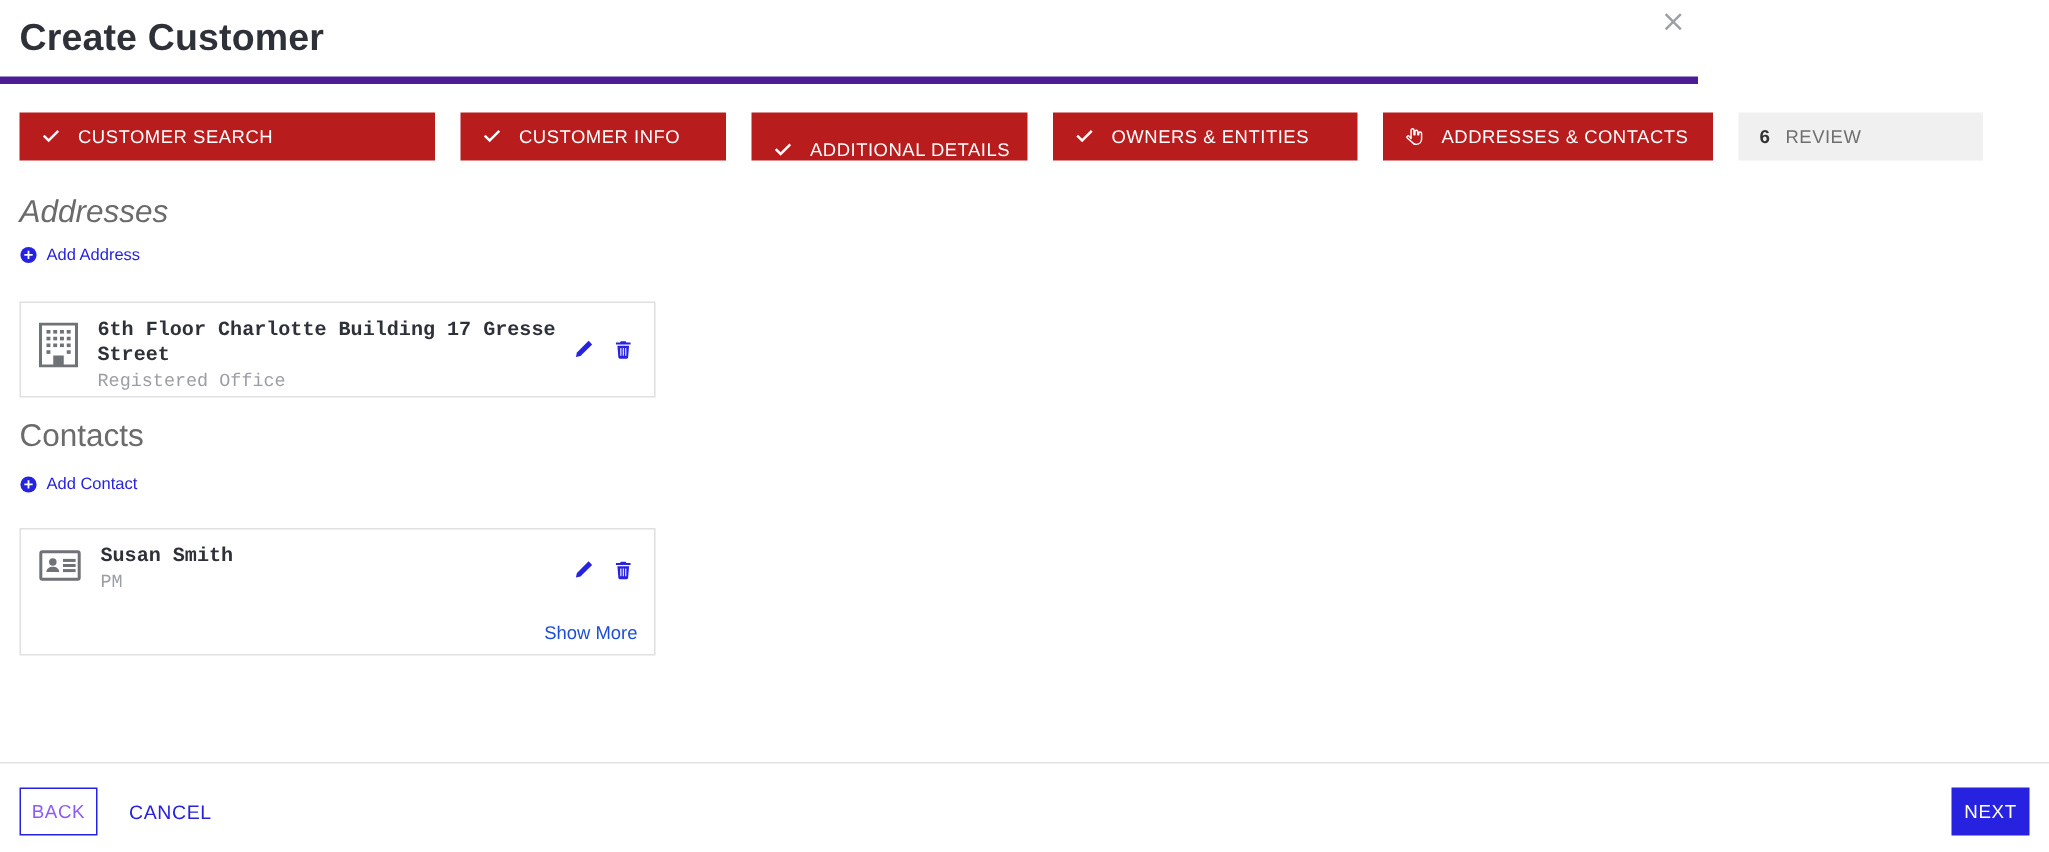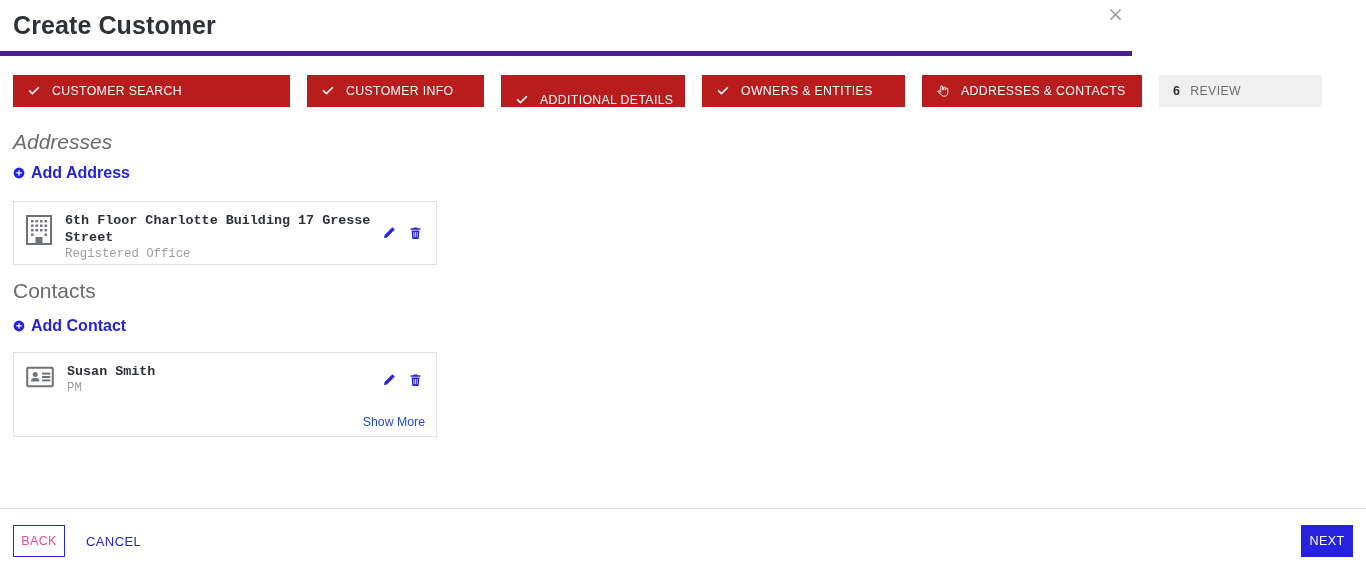--- a/index.html
+++ b/index.html
@@ -59,21 +59,21 @@
   .section-title {
     position: absolute; left: 13px;
     font-size: 21px; color: #6b6b6b; font-weight: normal;
   }
   #addresses-title { top: 130px; font-style: italic; }
   #contacts-title  { top: 279px; }
 
   .add-link {
     position: absolute; left: 13px;
     display: flex; align-items: center; gap: 6px;
-    color: #2622e0; font-size: 16px; cursor: pointer; text-decoration: none; font-weight: bold;
+    color: #2622e0; font-size: 11px; cursor: pointer; text-decoration: none;
   }
   #add-address-link { top: 164px; }
   #add-contact-link { top: 317px; }
   .plus-ico { width: 12px; height: 12px; display:block; }
 
   
   .card {
     position: absolute; left: 13px; width: 424px;
     border: 1px solid #e0e0e0; background: #fff;
   }
@@ -102,21 +102,21 @@
   }
 
   
   .footer-divider {
     position: absolute; left: 0; top: 508px; width: 1366px;
     border-top: 1px solid #e3e3e3;
   }
   .btn-back {
     position: absolute; left: 13px; top: 525px;
     width: 52px; height: 32px;
-    border: 1px solid #2622e0; background: #fff; color: #ec4899;
+    border: 1px solid #2622e0; background: #fff; color: #8b5cf6;
     font-size: 12.5px; letter-spacing: .4px; font-family: inherit;
     display: flex; align-items: center; justify-content: center; cursor: pointer;
   }
   .btn-cancel {
     position: absolute; left: 78px; top: 525px;
     height: 32px; padding: 0 8px; border: none; background: transparent;
     color: #2622e0; font-size: 13px; letter-spacing: .4px;
     font-family: inherit; display: flex; align-items: center; cursor: pointer;
   }
   .btn-next {

